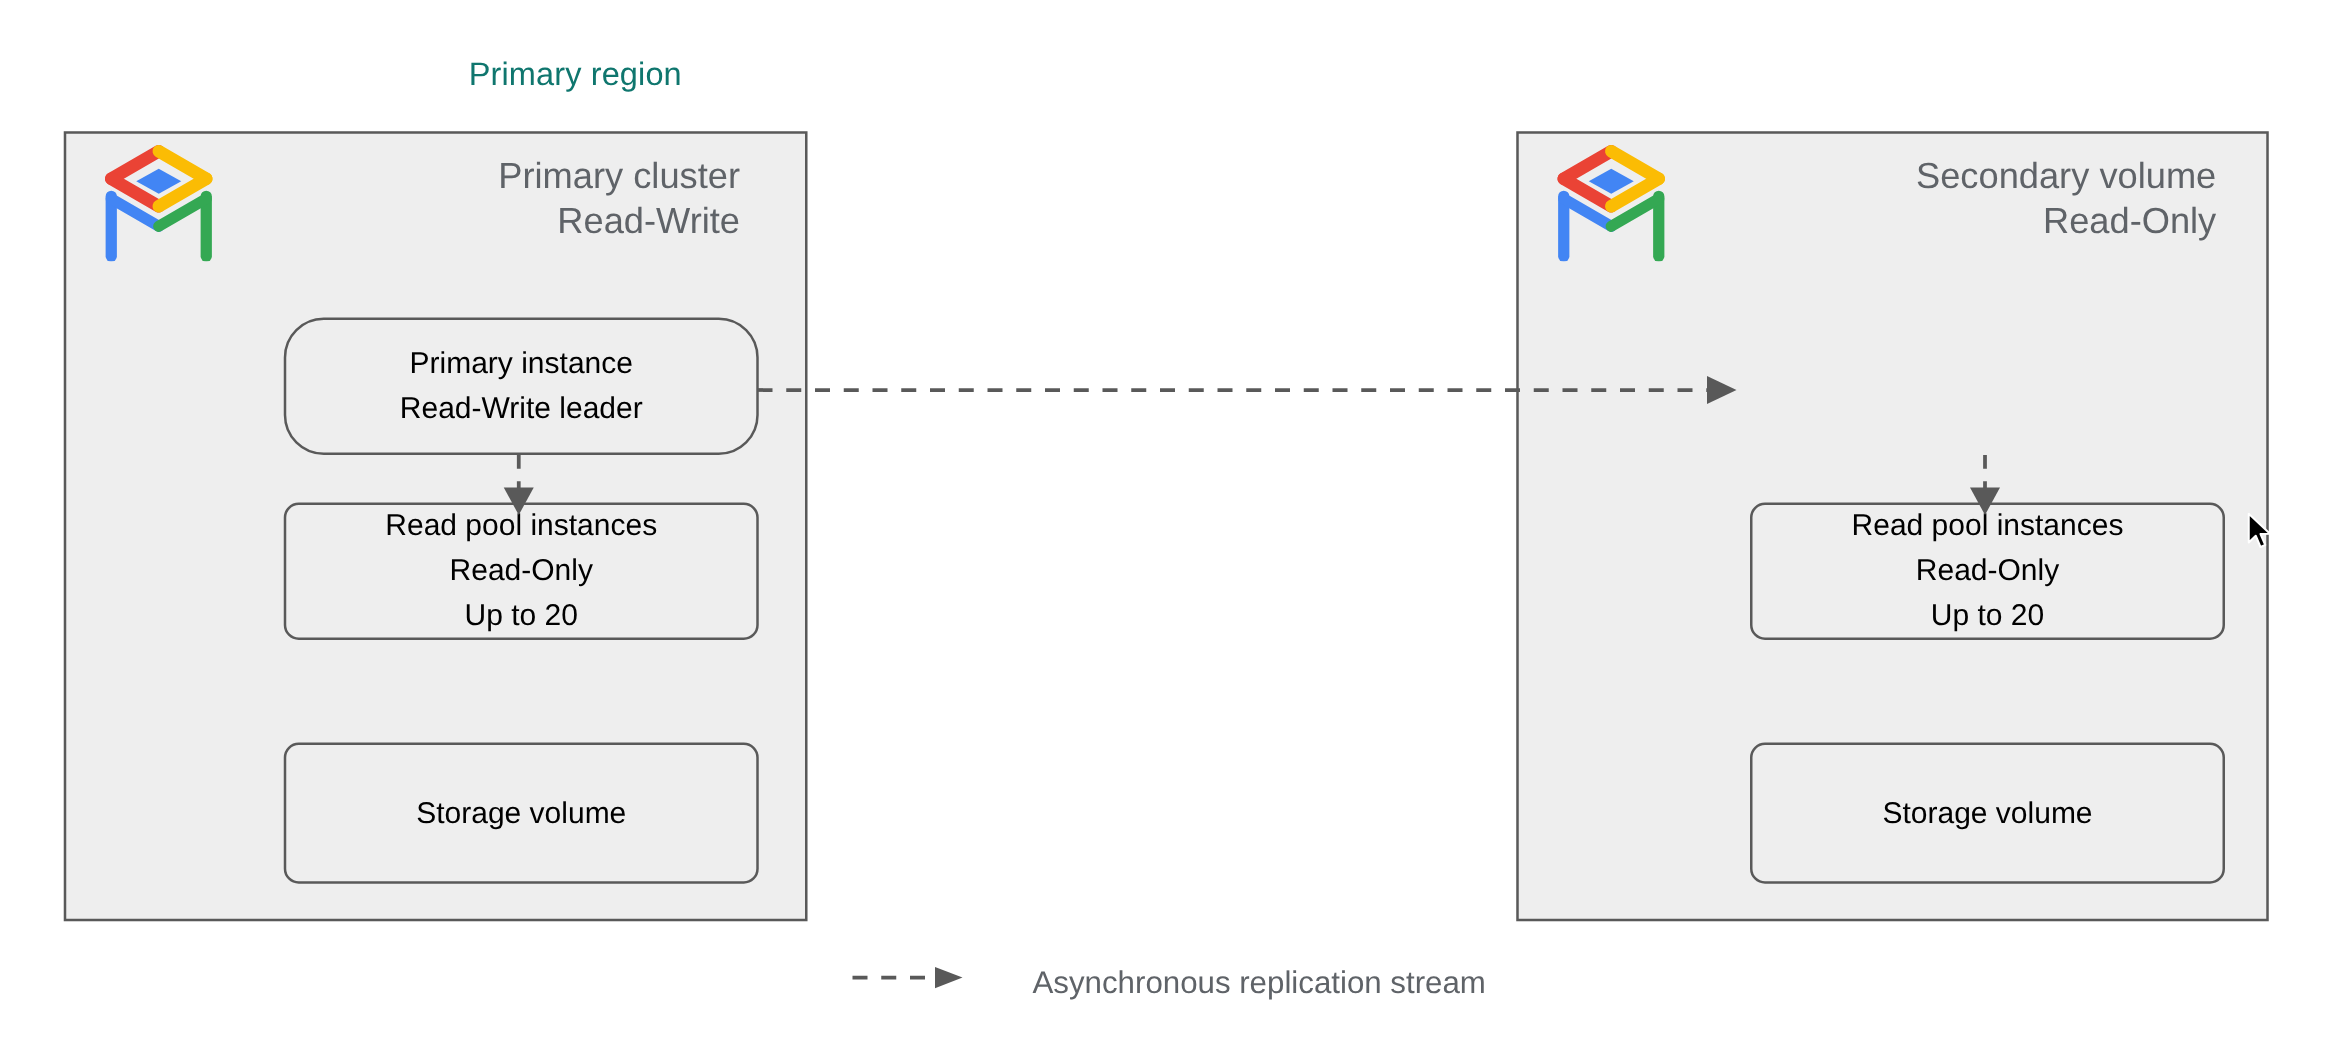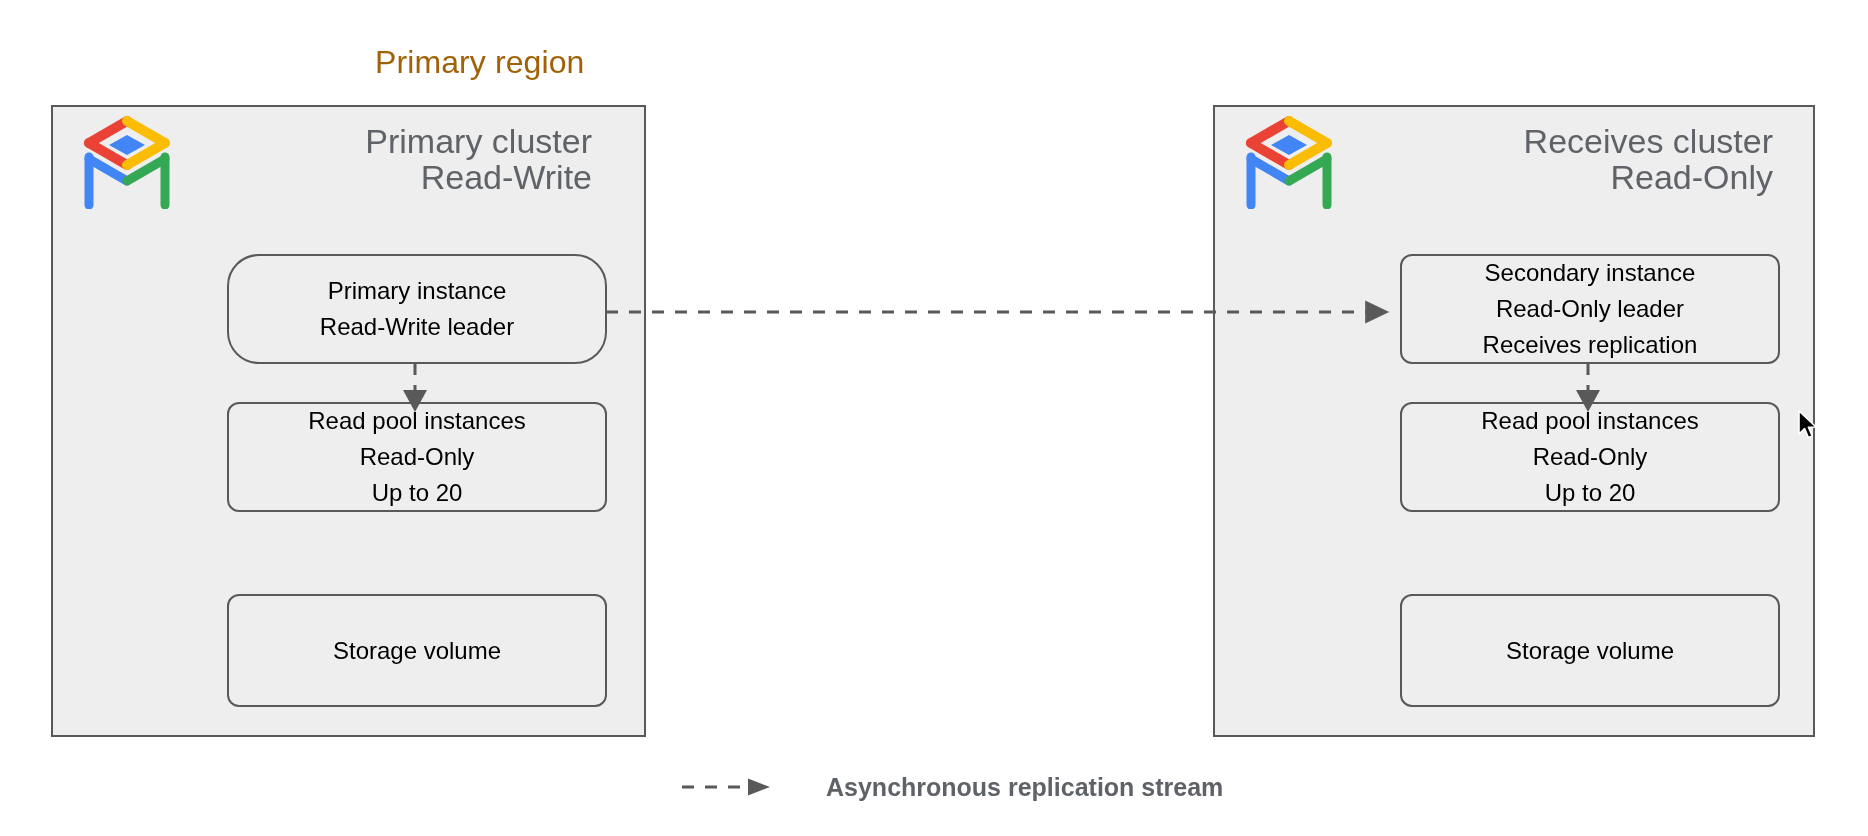--- a/index.html
+++ b/index.html
@@ -15,41 +15,41 @@
     position: relative;
     width: 1868px;
     height: 836px;
     background: #ffffff;
     overflow: hidden;
   }
 
   
   .region-title {
     position: absolute;
-    font-size: 32px;
-    color: #a16207;
+    font-size: 26px;
+    color: #0f766e;
     white-space: nowrap;
     letter-spacing: 0.1px;
   }
   #primary-region-title { left: 375px; top: 44px; }
   #secondary-region-title { left: 1497px; top: 51px; }
 
   
   .cluster {
     position: absolute;
     background: #eeeeee;
     border: 2px solid #595959;
     box-sizing: border-box;
   }
   #primary-cluster  { left: 51px;   top: 105px; width: 595px; height: 632px; }
   #secondary-cluster{ left: 1213px; top: 105px; width: 602px; height: 632px; }
 
   .cluster-title {
     position: absolute;
-    font-size: 34px;
+    font-size: 29px;
     line-height: 36px;
     color: #5f6368;
     text-align: right;
     white-space: pre-line;
   }
   #primary-cluster .cluster-title   { right: 52px; top: 16px; }
   #secondary-cluster .cluster-title { right: 40px; top: 16px; }
 
   
   .logo {
@@ -97,23 +97,22 @@
     pointer-events: none;
     overflow: visible;
   }
 
   
   #legend {
     position: absolute;
     left: 680px;
     top: 772px;
     display: flex;
-    align-items: center;
+    align-items: flex-start;
     height: 30px;
-    font-weight: bold;
   }
   #legend-swatch { width: 100px; height: 20px; }
   #legend-label {
     margin-left: 46px;
     font-size: 25px;
     color: #5f6368;
     white-space: nowrap;
   }
 
   
@@ -170,26 +169,23 @@
       <path d="M86 44 L86 92" stroke="#34a853" stroke-width="9" stroke-linecap="round" fill="none"></path>
       <path d="M10 46 L48 68" stroke="#4285f4" stroke-width="9" stroke-linecap="round" fill="none"></path>
       <path d="M86 46 L48 68" stroke="#34a853" stroke-width="9" stroke-linecap="round" fill="none"></path>
       <path d="M48 8 L10 30" stroke="#ea4335" stroke-width="10" stroke-linecap="round" fill="none"></path>
       <path d="M10 30 L48 52" stroke="#ea4335" stroke-width="10" stroke-linecap="round" fill="none"></path>
       <path d="M48 8 L86 30" stroke="#fbbc04" stroke-width="10" stroke-linecap="round" fill="none"></path>
       <path d="M86 30 L48 52" stroke="#fbbc04" stroke-width="10" stroke-linecap="round" fill="none"></path>
       <path d="M48 22 L66 32 L48 42 L30 32 Z" fill="#4285f4"></path>
     </svg>
 
-    <div class="cluster-title">Receives cluster
+    <div class="cluster-title">Secondary volume
 Read-Only</div>
 
-    <div class="node" id="secondary-instance-node">Secondary instance
-Read-Only leader
-Receives replication</div>
 
     <div class="node" id="secondary-readpool-node">Read pool instances
 Read-Only
 Up to 20</div>
 
     <div class="node" id="secondary-storage-node">Storage volume</div>
   </div>
 
   <svg class="connector-svg">
     <defs>

